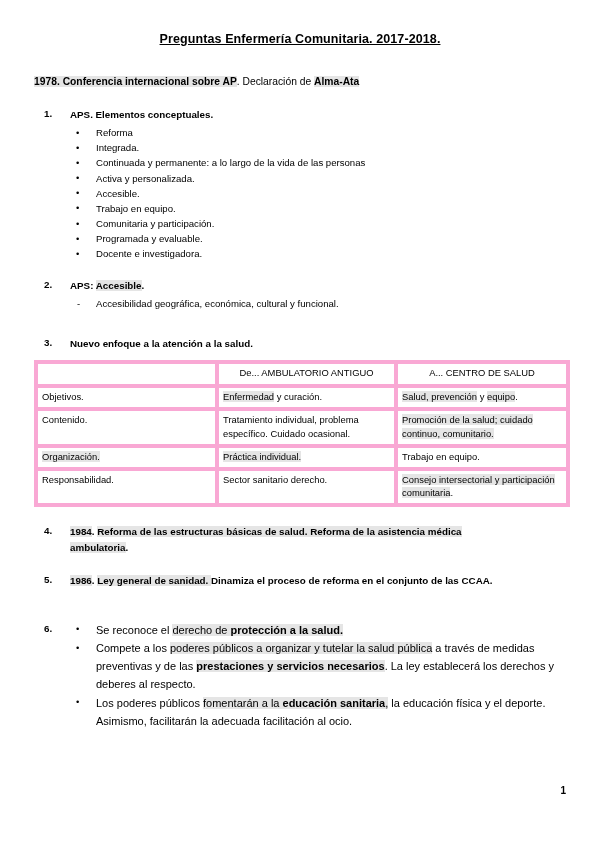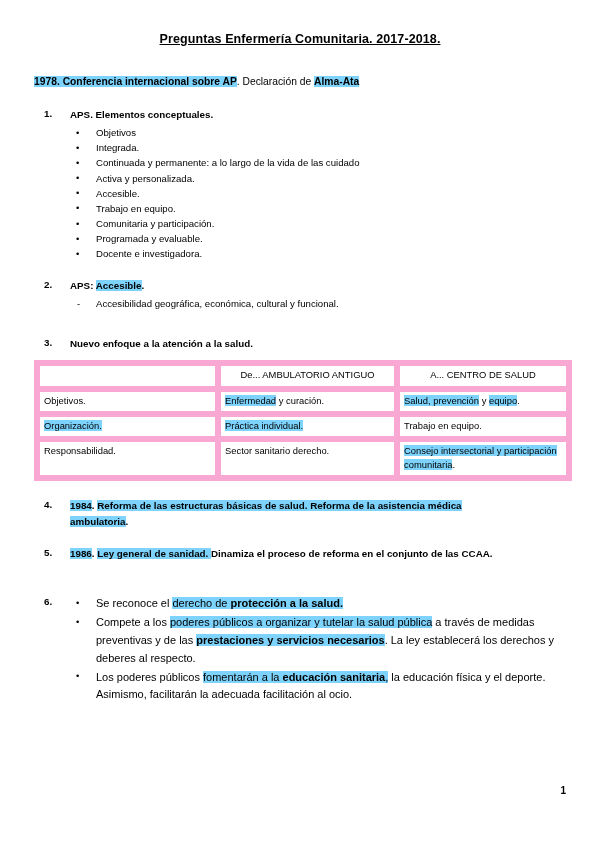--- a/index.html
+++ b/index.html
@@ -23,21 +23,21 @@
   .doc-title {
     text-align: center;
     font-size: 12.5px;
     font-weight: bold;
     text-decoration: underline;
     letter-spacing: 0.1px;
     margin: 3px 0 0 0;
     line-height: 1.3;
   }
   .hl {
-    background-color: #7dd3fc;
+    background-color: #e5e5e5;
   }
   .b { font-weight: bold; }
   .u { text-decoration: underline; }
 
   .heading-line {
     margin-top: 28px;
     font-size: 10.3px;
     line-height: 1.45;
     font-weight: bold;
   }
@@ -96,21 +96,21 @@
   .spacer-md { height: 17px; }
   .spacer-lg { height: 24px; }
 
   table.enfoque {
     border-collapse: collapse;
     width: 532px;
     margin-top: 9px;
     table-layout: fixed;
   }
   table.enfoque td {
-    border: 6px solid #f9a8d4;
+    border: 4px solid #f9a8d4;
     vertical-align: top;
     padding: 2px 4px 3px 4px;
     font-size: 9.4px;
     line-height: 1.45;
     height: 14px;
   }
   table.enfoque col.c1 { width: 181px; }
   table.enfoque col.c2 { width: 179px; }
   table.enfoque col.c3 { width: 172px; }
   table.enfoque tr.head td {
@@ -163,23 +163,23 @@
   </div>
 
   <div class="spacer-md"></div>
 
   <ol class="main-list">
 
     <li class="num-item">
       <span class="num">1.</span>
       <span class="item-title">APS. Elementos conceptuales.</span>
       <ul class="dot-list">
-        <li>Objetivos</li>
+        <li>Reforma</li>
         <li>Integrada.</li>
-        <li>Continuada y permanente: a lo largo de la vida de las cuidado</li>
+        <li>Continuada y permanente: a lo largo de la vida de las personas</li>
         <li>Activa y personalizada.</li>
         <li>Accesible.</li>
         <li>Trabajo en equipo.</li>
         <li>Comunitaria y participación.</li>
         <li>Programada y evaluable.</li>
         <li>Docente e investigadora.</li>
       </ul>
     </li>
 
     <div class="spacer-md"></div>
@@ -212,20 +212,25 @@
         <td>De...  AMBULATORIO ANTIGUO</td>
         <td>A...  CENTRO DE SALUD</td>
       </tr>
 
       <tr>
         <td class="two-line">Objetivos.</td>
         <td class="two-line"><span class="hl">Enfermedad</span><span> y curación.</span></td>
         <td class="two-line"><span class="hl">Salud, prevención</span><span> y </span><span class="hl">equipo</span><span>.</span></td>
       </tr>
 
+      <tr>
+        <td class="two-line">Contenido.</td>
+        <td class="two-line">Tratamiento individual, problema específico. Cuidado ocasional.</td>
+        <td class="two-line"><span class="hl">Promoción de la salud; cuidado continuo, comunitario.</span></td>
+      </tr>
 
       <tr>
         <td><span class="hl">Organización.</span></td>
         <td><span class="hl">Práctica individual.</span></td>
         <td>Trabajo en equipo.</td>
       </tr>
 
       <tr>
         <td class="two-line">Responsabilidad.</td>
         <td class="two-line">Sector sanitario derecho.</td>

